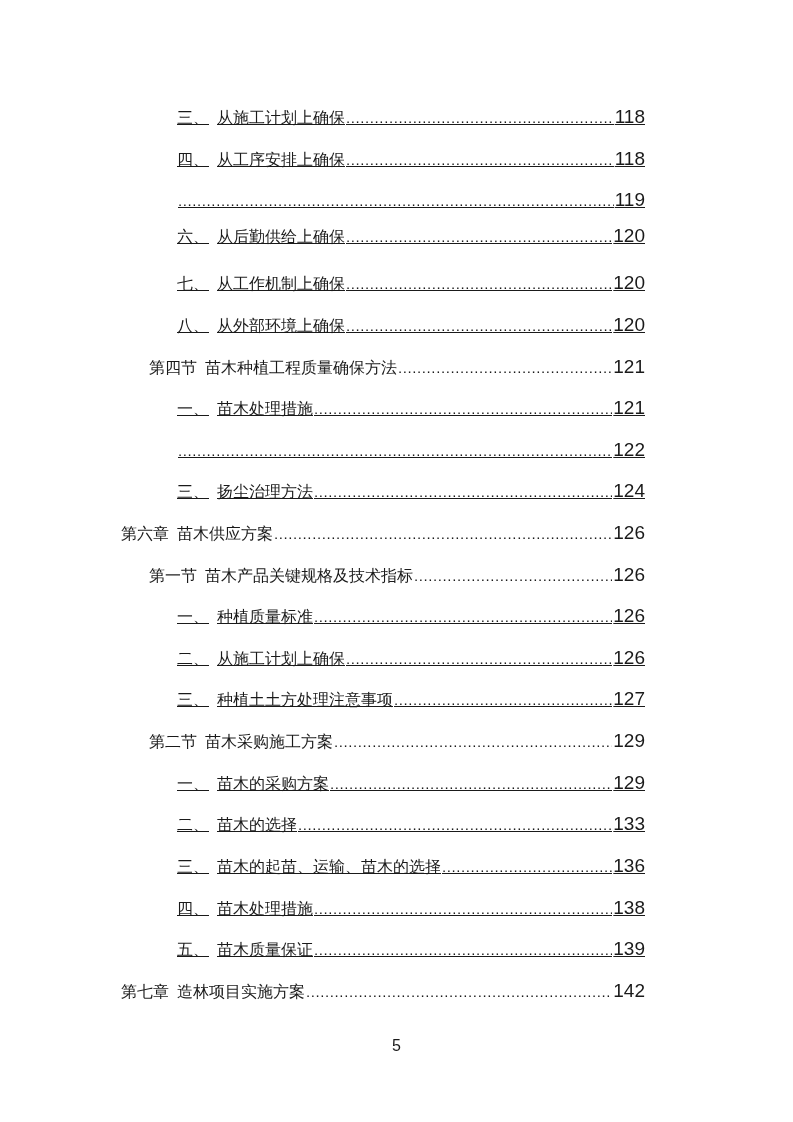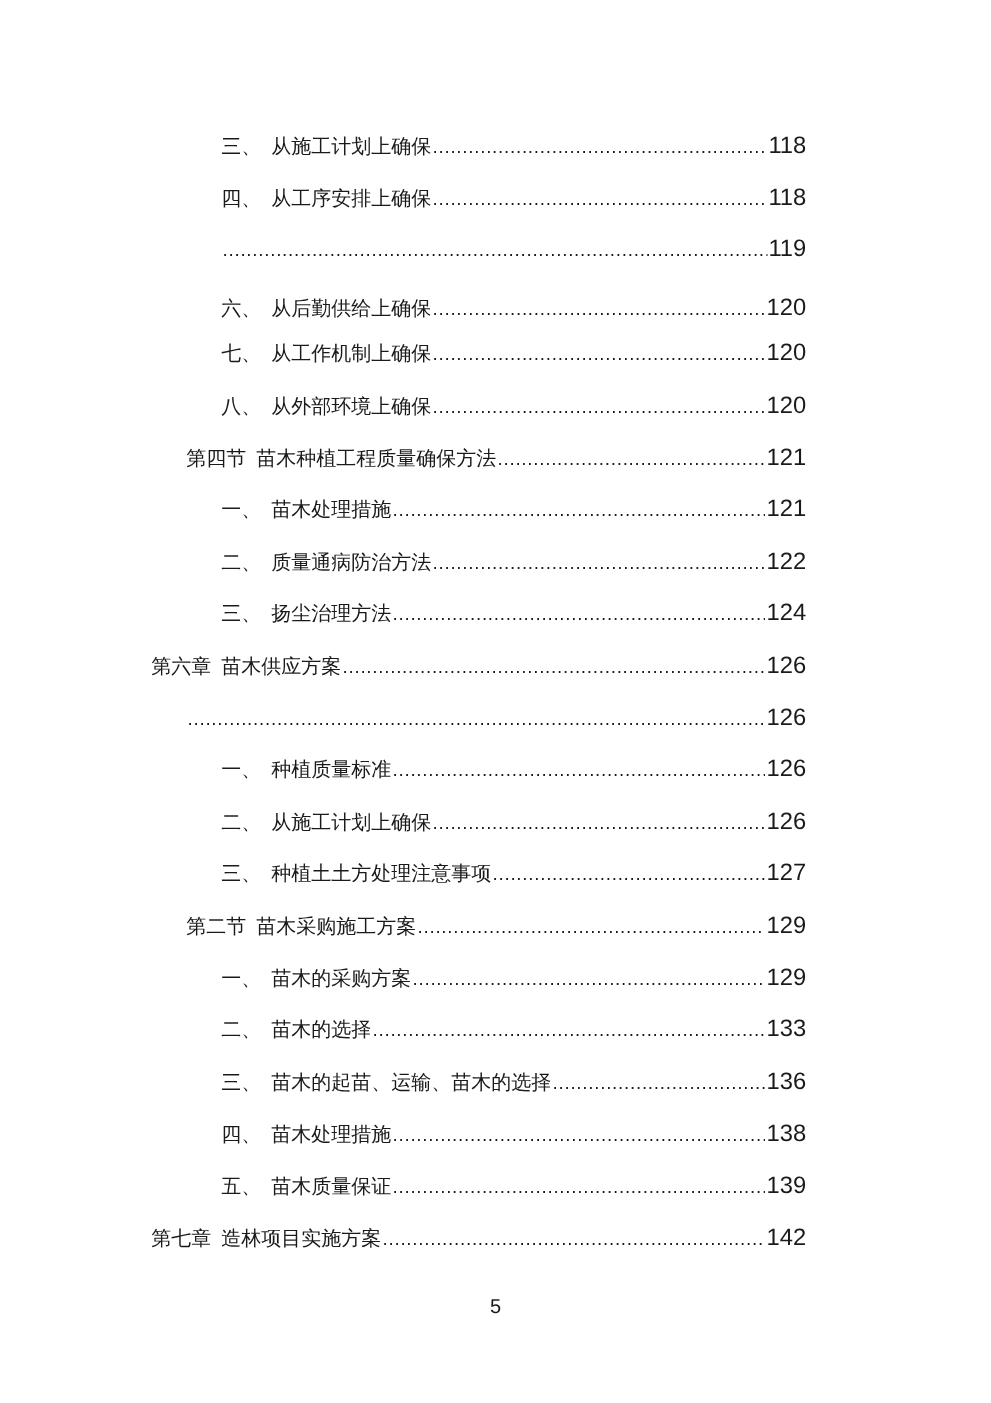--- a/index.html
+++ b/index.html
@@ -9,21 +9,21 @@
     color: #1a1a1a;
   }
   .toc { position: absolute; left: 0; top: 0; width: 793px; }
   .toc-row {
     position: absolute; display: flex; align-items: baseline;
     right: 148px; height: 22px; line-height: 22px;
     font-size: 16px; white-space: nowrap; overflow: hidden;
   }
   .toc-row.level-1 { left: 121px; }
   .toc-row.level-2 { left: 149px; justify-content: flex-end; }
-  .toc-row.level-3 { left: 177px; }
+  .toc-row.level-3 { left: 177px; text-decoration: underline; }
   .toc-title { flex: 0 0 auto; }
   .toc-title .num { margin-right: 8px; }
   .toc-leader {
     flex: 1 1 auto; overflow: hidden; white-space: nowrap;
     font-family: "Liberation Sans", sans-serif; font-size: 15px;
     letter-spacing: 0.6px; color: #1a1a1a; margin: 0 1px;
   }
   .toc-leader::before {
     content: "................................................................................................................................................................................................";
   }
@@ -47,21 +47,21 @@
   </div>
   <div class="toc-row level-3" style="top:148px">
     <span class="toc-title"><span class="num">四、</span><span>从工序安排上确保</span></span>
     <span class="toc-leader"></span>
     <span class="toc-page">118</span>
   </div>
   <div class="toc-row level-3" style="top:189px">
     <span class="toc-leader"></span>
     <span class="toc-page">119</span>
   </div>
-  <div class="toc-row level-3" style="top:236px">
+  <div class="toc-row level-3" style="top:225px">
     <span class="toc-title"><span class="num">六、</span><span>从后勤供给上确保</span></span>
     <span class="toc-leader"></span>
     <span class="toc-page">120</span>
   </div>
   <div class="toc-row level-3" style="top:272px">
     <span class="toc-title"><span class="num">七、</span><span>从工作机制上确保</span></span>
     <span class="toc-leader"></span>
     <span class="toc-page">120</span>
   </div>
   <div class="toc-row level-3" style="top:314px">
@@ -73,35 +73,35 @@
     <span class="toc-title"><span class="num">第四节</span><span>苗木种植工程质量确保方法</span></span>
     <span class="toc-leader"></span>
     <span class="toc-page">121</span>
   </div>
   <div class="toc-row level-3" style="top:397px">
     <span class="toc-title"><span class="num">一、</span><span>苗木处理措施</span></span>
     <span class="toc-leader"></span>
     <span class="toc-page">121</span>
   </div>
   <div class="toc-row level-3" style="top:439px">
-    <span class="toc-title"><span class="num">二、</span><span>质量通病防治方法</span></span>
     <span class="toc-leader"></span>
     <span class="toc-page">122</span>
   </div>
   <div class="toc-row level-3" style="top:480px">
     <span class="toc-title"><span class="num">三、</span><span>扬尘治理方法</span></span>
     <span class="toc-leader"></span>
     <span class="toc-page">124</span>
   </div>
   <div class="toc-row level-1" style="top:522px">
     <span class="toc-title"><span class="num">第六章</span><span>苗木供应方案</span></span>
     <span class="toc-leader"></span>
     <span class="toc-page">126</span>
   </div>
   <div class="toc-row level-2" style="top:564px">
+    <span class="toc-title"><span class="num">第一节</span><span>苗木产品关键规格及技术指标</span></span>
     <span class="toc-leader"></span>
     <span class="toc-page">126</span>
   </div>
   <div class="toc-row level-3" style="top:605px">
     <span class="toc-title"><span class="num">一、</span><span>种植质量标准</span></span>
     <span class="toc-leader"></span>
     <span class="toc-page">126</span>
   </div>
   <div class="toc-row level-3" style="top:647px">
     <span class="toc-title"><span class="num">二、</span><span>从施工计划上确保</span></span>

